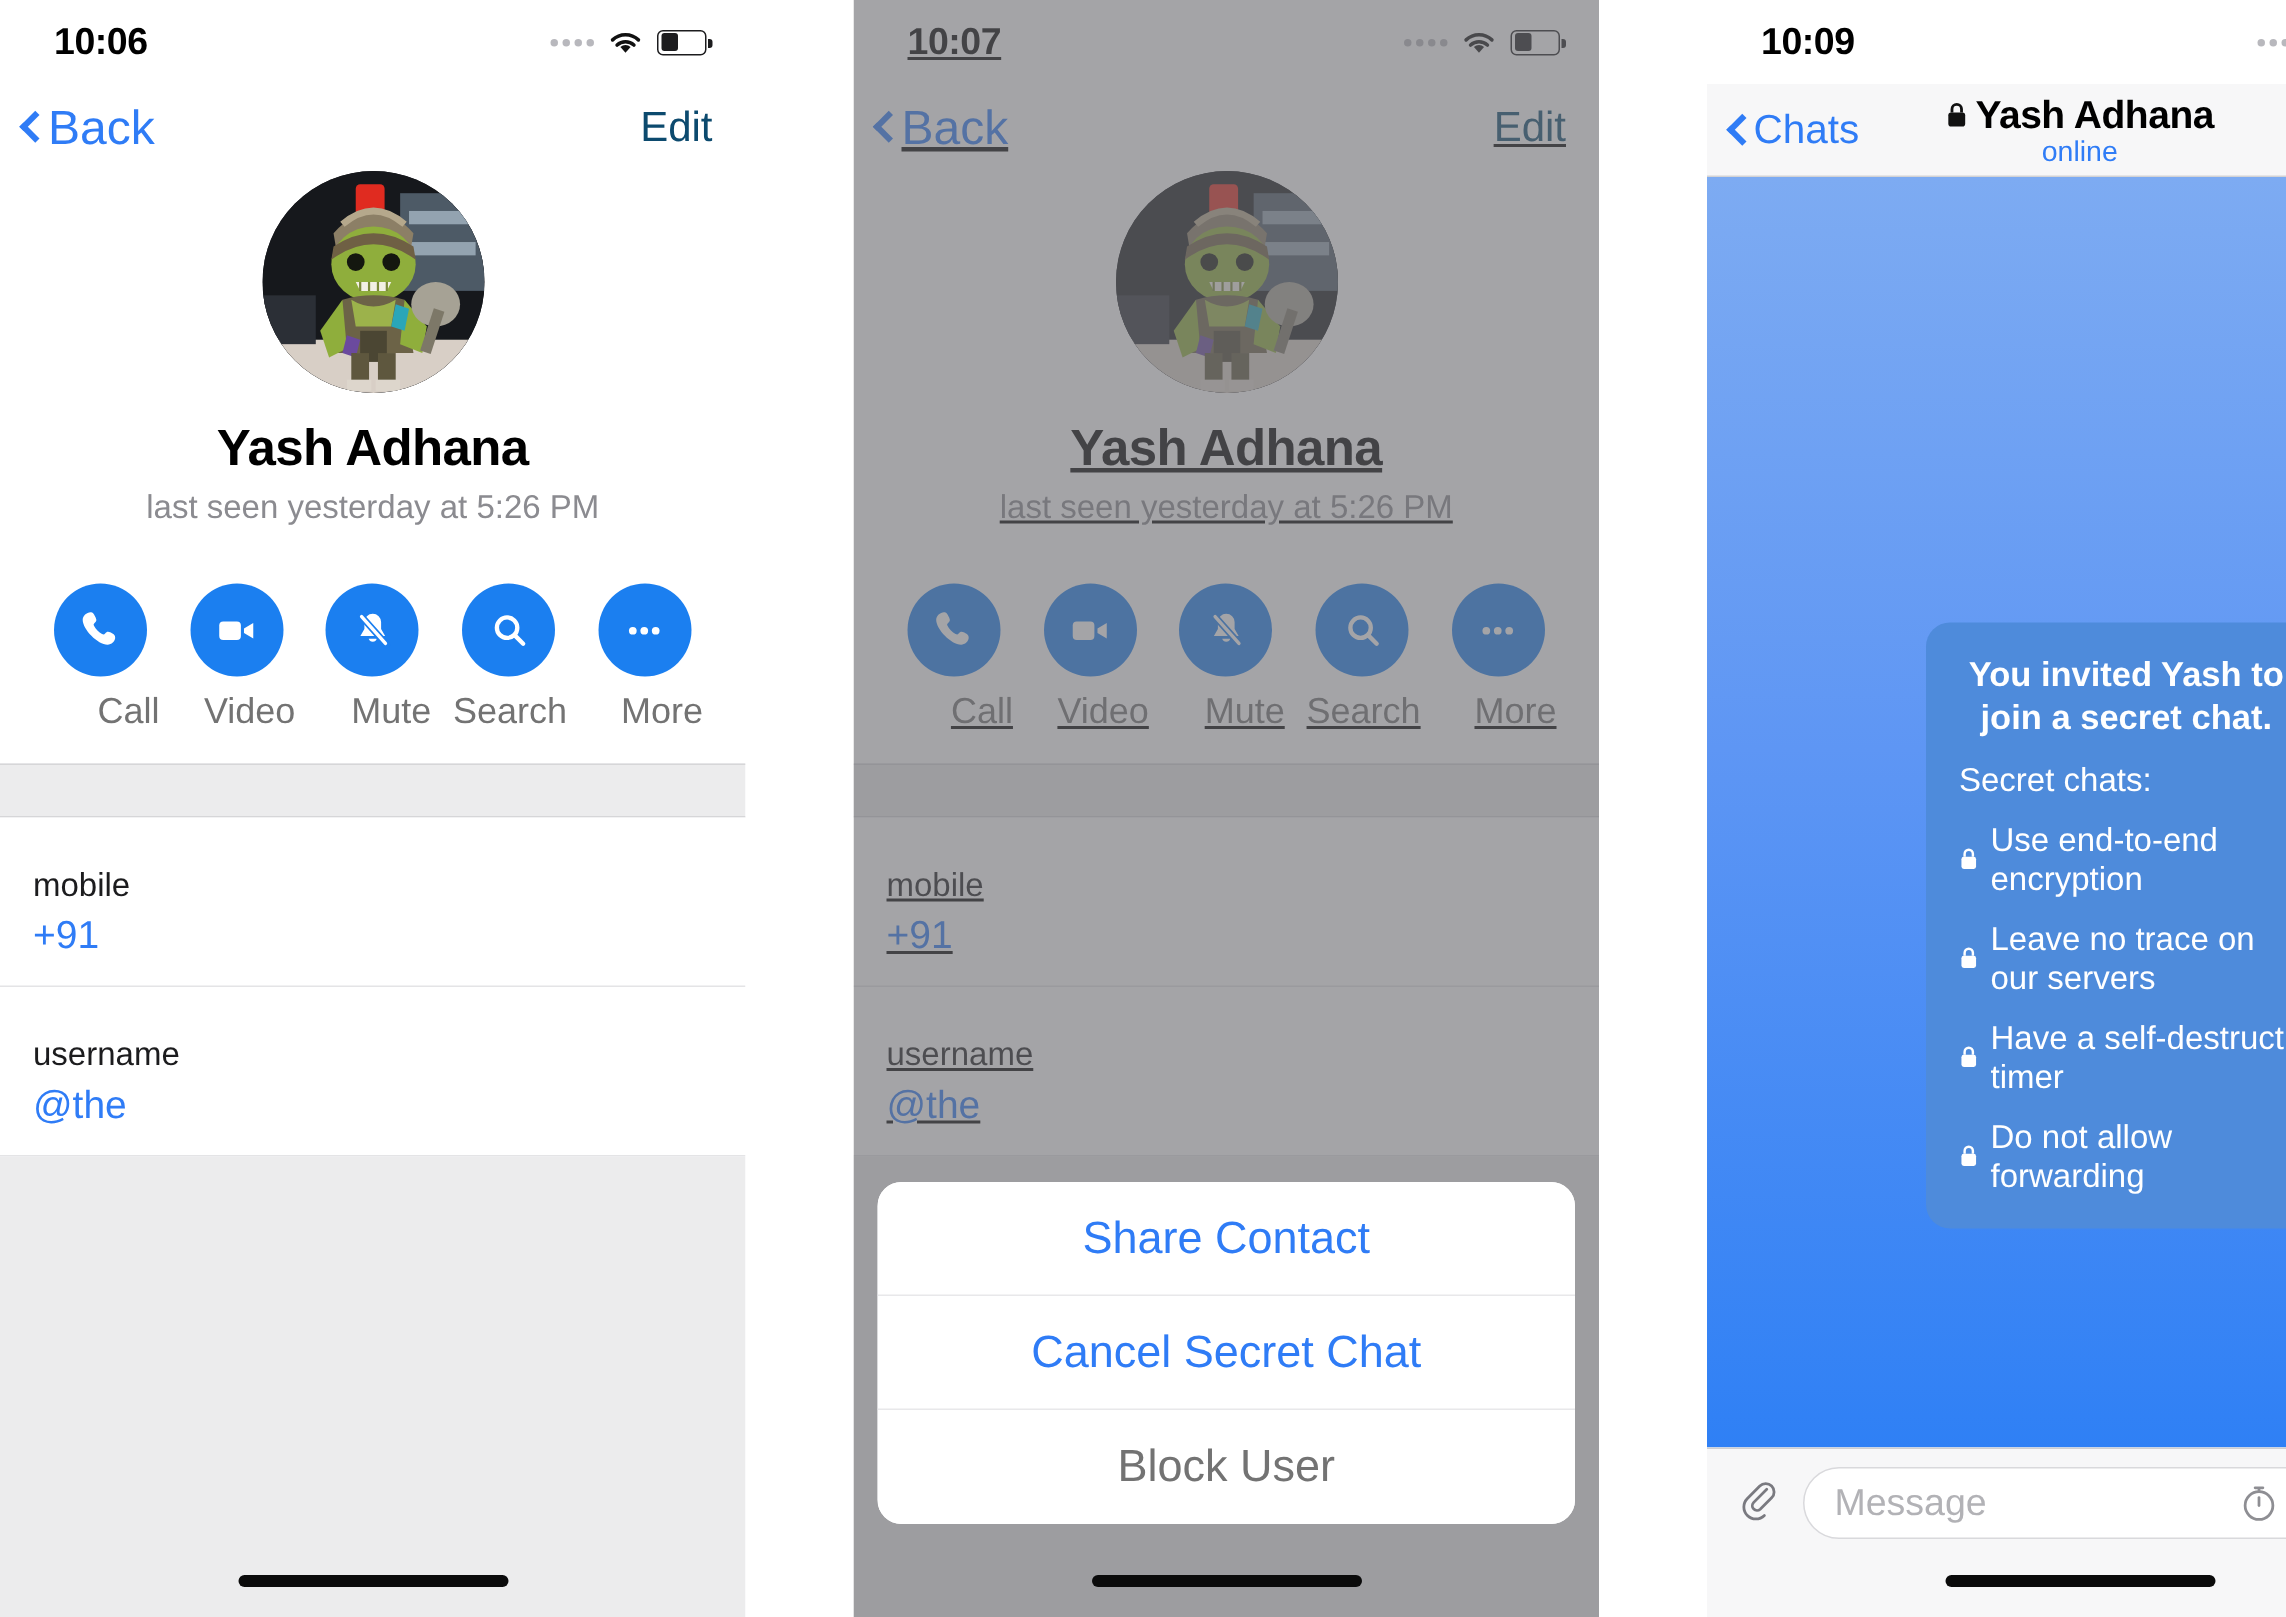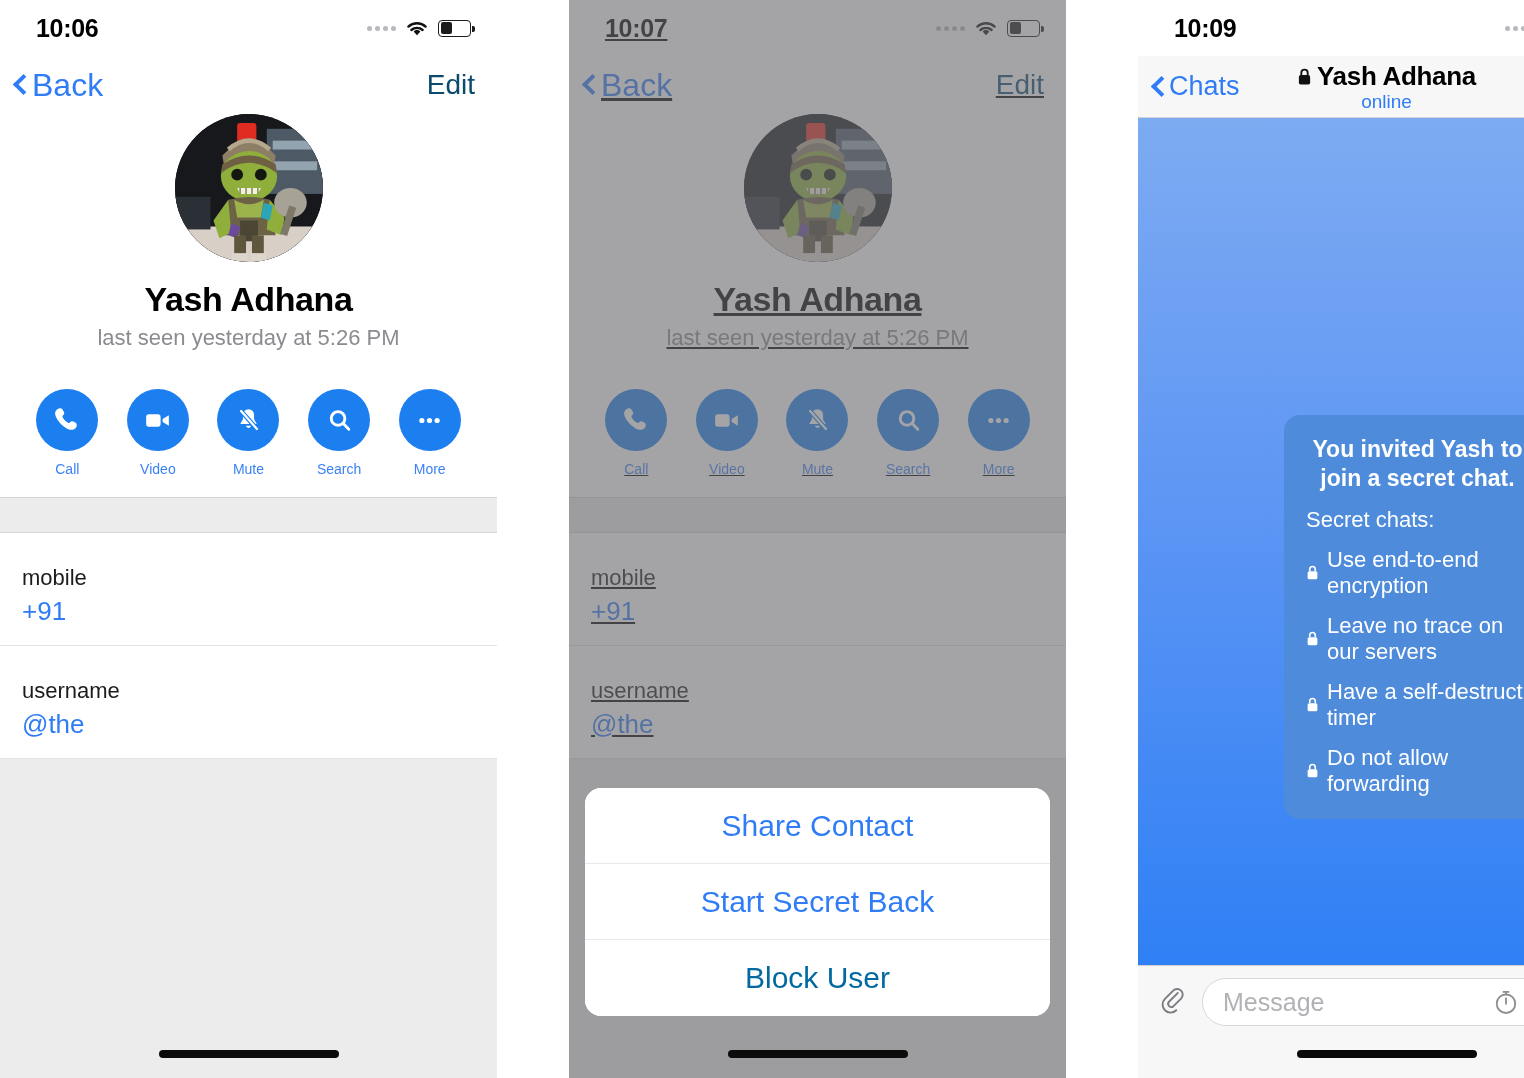--- a/index.html
+++ b/index.html
@@ -168,22 +168,23 @@
     width: 62px; height: 62px;
     border-radius: 50%;
     background: #1b7ff0;
     margin: 0 auto;
     display: flex;
     align-items: center;
     justify-content: center;
   }
   .action-label {
     margin-top: 10px;
-    font-size: 14px;
-    color: #3b82f6;
+    font-size: 24px;
+    color: #737373;
+    text-align: right;
   }
 
   
   .section-gap {
     height: 36px;
     background: #ececed;
     border-top: 1px solid #d6d6d8;
     border-bottom: 1px solid #d6d6d8;
   }
   .info-list { background: #ffffff; }
@@ -249,21 +250,21 @@
     display: flex;
     align-items: center;
     justify-content: center;
     font-size: 30px;
     color: #2f7cf6;
     border-bottom: 1px solid #e8e8ea;
     cursor: pointer;
     background: #ffffff;
   }
   .sheet-item:last-child { border-bottom: none; }
-  .sheet-item.destructive { color: #0369a1; }
+  .sheet-item.destructive { color: #737373; }
   .sheet-cancel {
     margin-top: 12px;
     background: #ffffff;
     border-radius: 16px;
     height: 80px;
     display: flex;
     align-items: center;
     justify-content: center;
     font-size: 30px;
     color: #2f7cf6;
@@ -653,21 +654,21 @@
       </div>
 
       <div class="list-tail"></div>
     </div>
 
     <div class="dim"></div>
 
     <div class="sheet">
       <div class="sheet-group">
         <div class="sheet-item">Share Contact</div>
-        <div class="sheet-item">Start Secret Back</div>
+        <div class="sheet-item">Cancel Secret Chat</div>
         <div class="sheet-item destructive">Block User</div>
       </div>
     </div>
 
     <div class="home-ind"></div>
   </div>
 
   <div class="gap"></div>
 
   <div class="panel p3">

